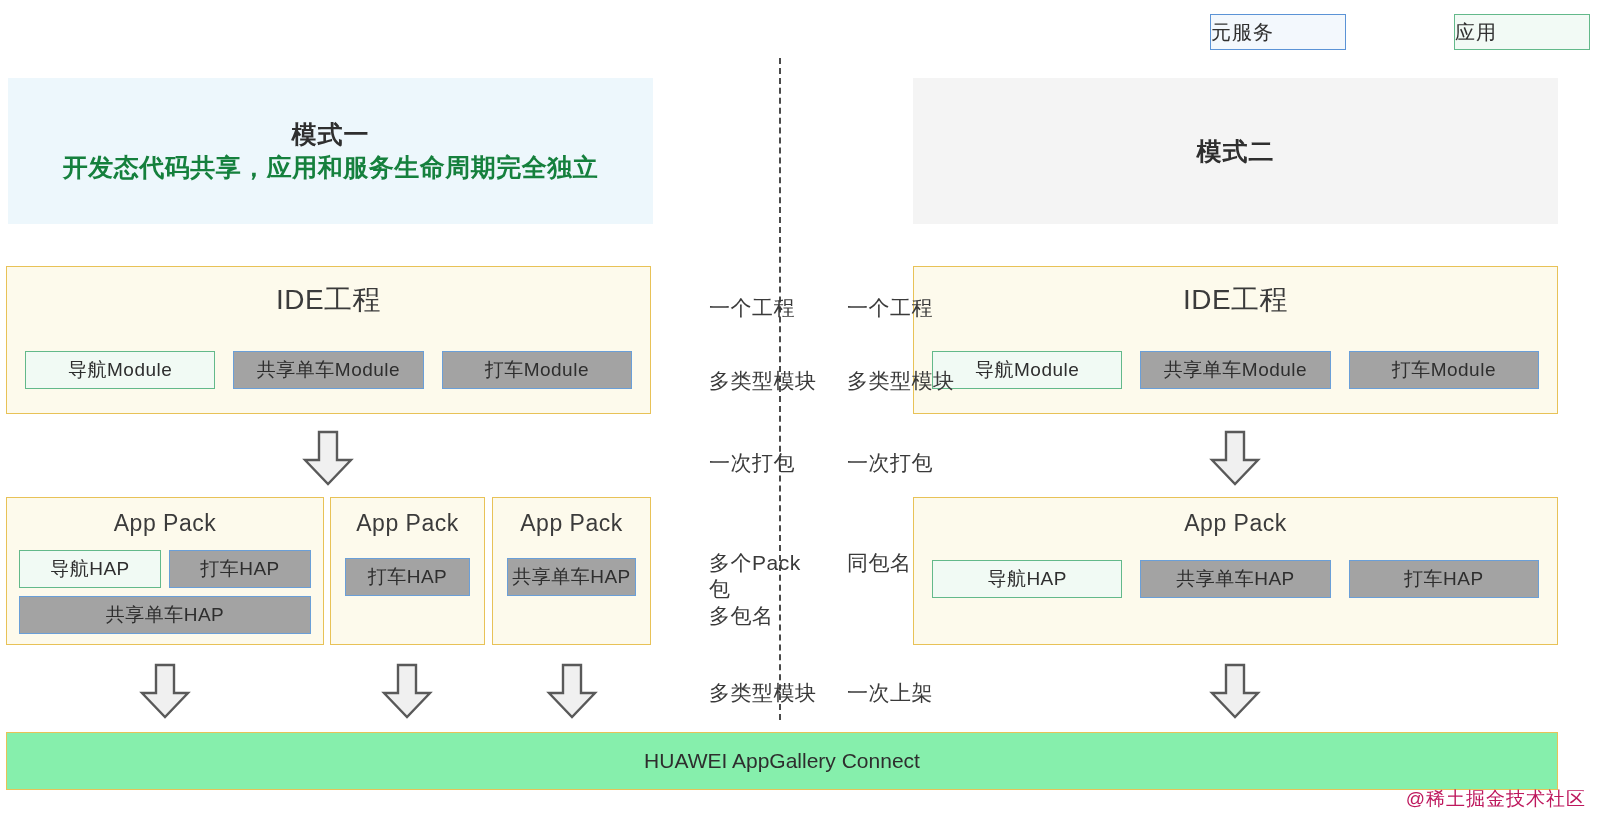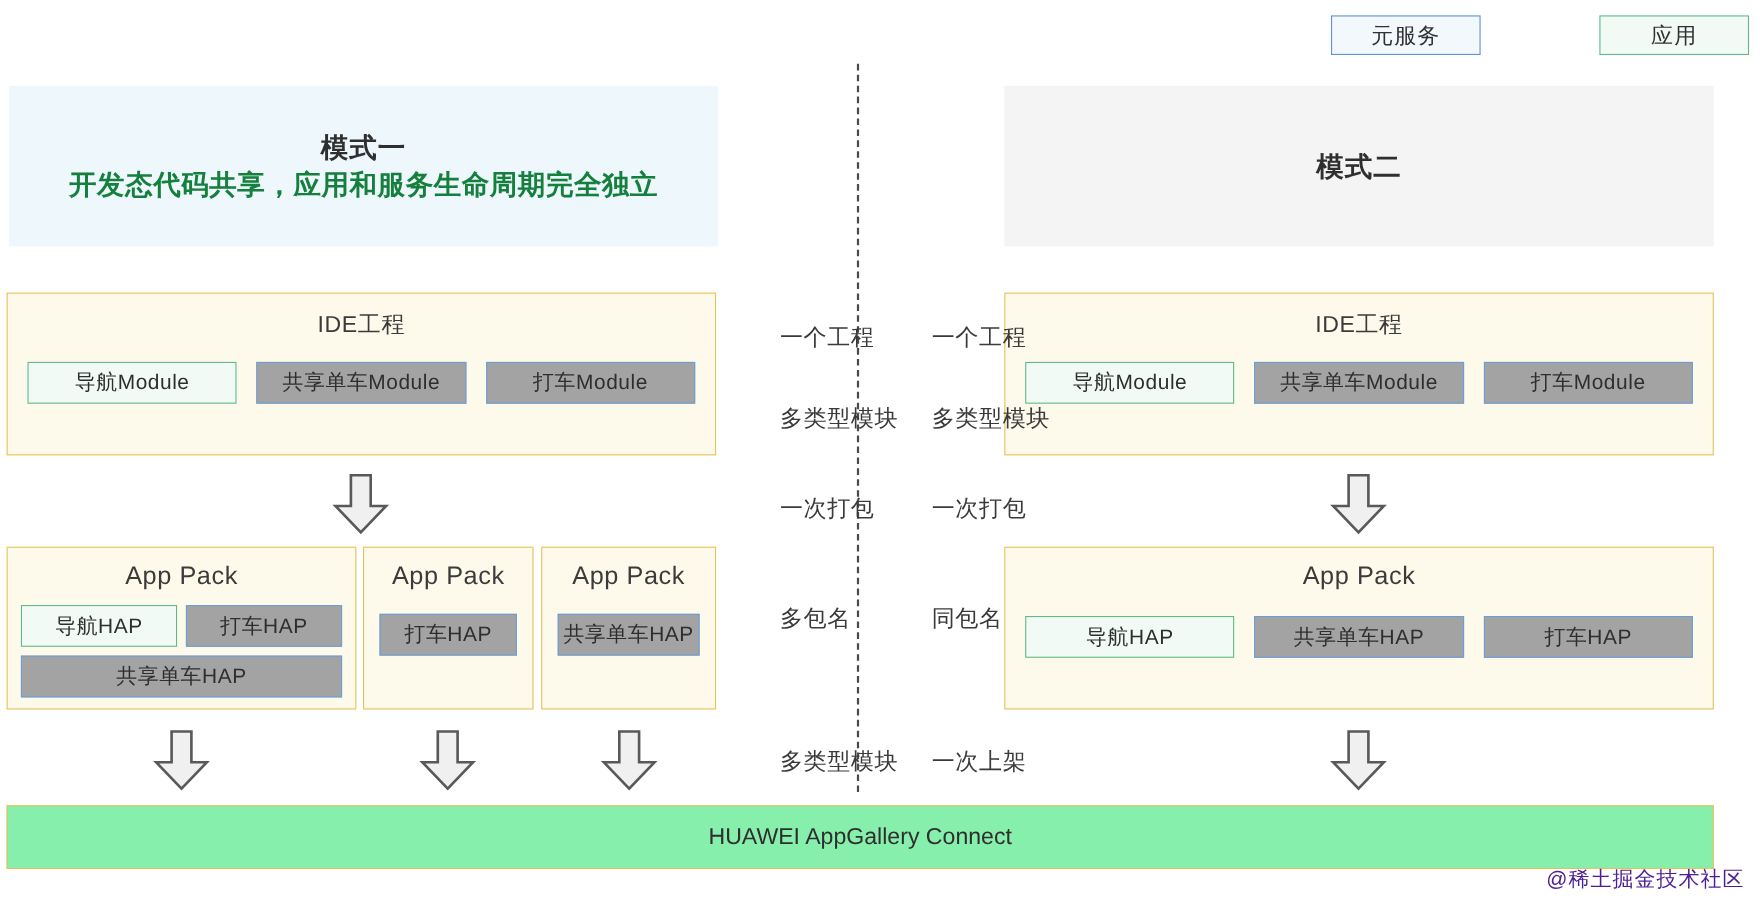--- a/index.html
+++ b/index.html
@@ -25,21 +25,20 @@
     height: 38px;
     display: flex;
     gap: 108px;
   }
   .legend-chip {
     width: 140px;
     height: 36px;
     box-sizing: border-box;
     display: flex;
     align-items: center;
-    justify-content: center;
     font-size: 20px;
     letter-spacing: 1px;
     color: #303030;
   }
   .chip-blue {
     border: 1.6px solid #5b93d6;
     background: #f3f8fd;
   }
   .chip-green {
     border: 1.6px solid #63b98a;
@@ -94,21 +93,21 @@
 
   
   .ypanel {
     position: absolute;
     box-sizing: border-box;
     border: 1.8px solid #e8c257;
     background: #fdfaec;
   }
   .ypanel-title {
     text-align: center;
-    font-size: 21px;
+    font-size: 28px;
     color: #3b3b3b;
     letter-spacing: 0.5px;
   }
 
   
   .tagbox {
     box-sizing: border-box;
     display: flex;
     align-items: center;
     justify-content: center;
@@ -132,21 +131,21 @@
   .ide-right { left: 913px; top: 266px; width: 645px; height: 148px; }
   .ide-title { margin-top: 14px; }
   .ide-modules {
     position: absolute;
     left: 18px;
     right: 18px;
     top: 62px;
     display: flex;
     gap: 18px;
   }
-  .ide-modules .tagbox { flex: 1; }
+  .ide-modules .tagbox { flex: 1; margin-top: 22px; }
 
   
   .arrow {
     position: absolute;
     width: 54px;
     height: 56px;
   }
   .arrow svg { display: block; width: 100%; height: 100%; }
 
   
@@ -210,21 +209,21 @@
     font-size: 21px;
     color: #2e2e2e;
   }
 
   
   .watermark {
     position: absolute;
     right: 14px;
     top: 786px;
     font-size: 19px;
-    color: #4c1d95;
+    color: #be185d;
     letter-spacing: 1px;
     margin-left: 16px;
   }
 </style>
 </head>
 <body>
 
 <div class="legend">
   <div class="legend-chip chip-blue">
     <span>元服务</span>
@@ -361,20 +360,21 @@
 <div class="mid-label mid-left" style="top:295px;">一个工程</div>
 <div class="mid-label mid-right" style="top:295px;">一个工程</div>
 
 <div class="mid-label mid-left" style="top:368px;">多类型模块</div>
 <div class="mid-label mid-right" style="top:368px;">多类型模块</div>
 
 <div class="mid-label mid-left" style="top:450px;">一次打包</div>
 <div class="mid-label mid-right" style="top:450px;">一次打包</div>
 
 <div class="mid-label mid-left" style="top:550px;">
+  <div>多个Pack包</div>
   <div>多包名</div>
 </div>
 <div class="mid-label mid-right" style="top:550px;">
   <div>同包名</div>
 </div>
 
 <div class="mid-label mid-left" style="top:680px;">多类型模块</div>
 <div class="mid-label mid-right" style="top:680px;">一次上架</div>
 
 <div class="agc-bar">

